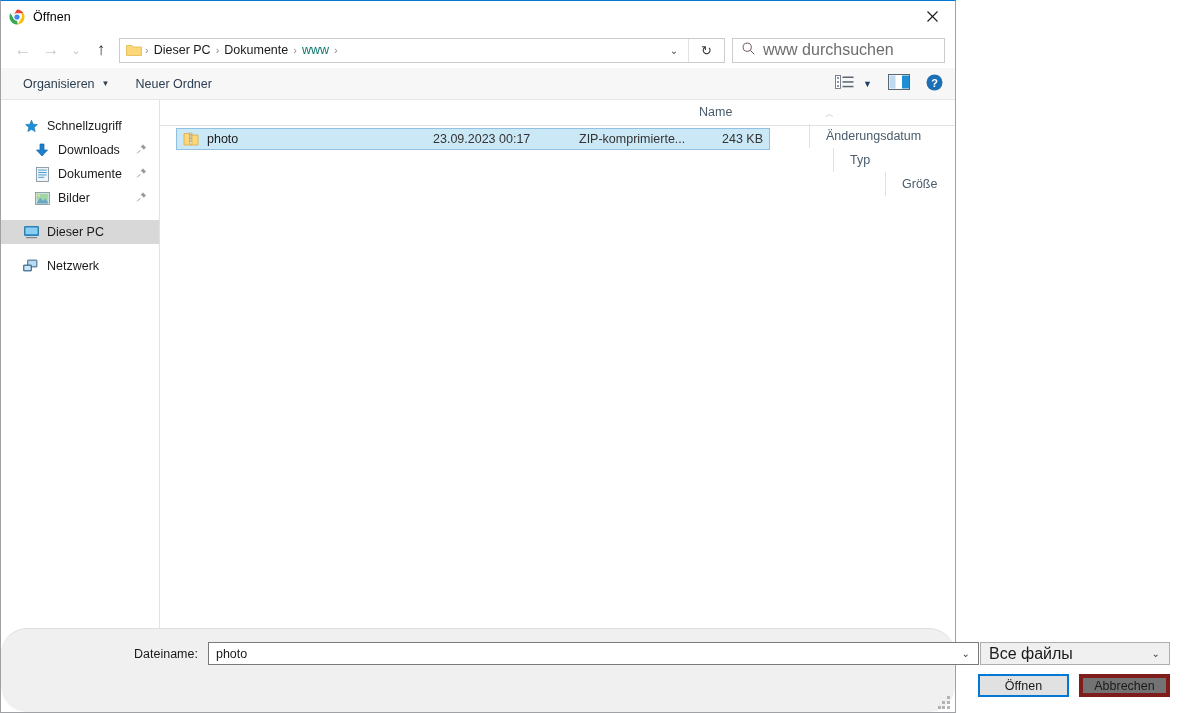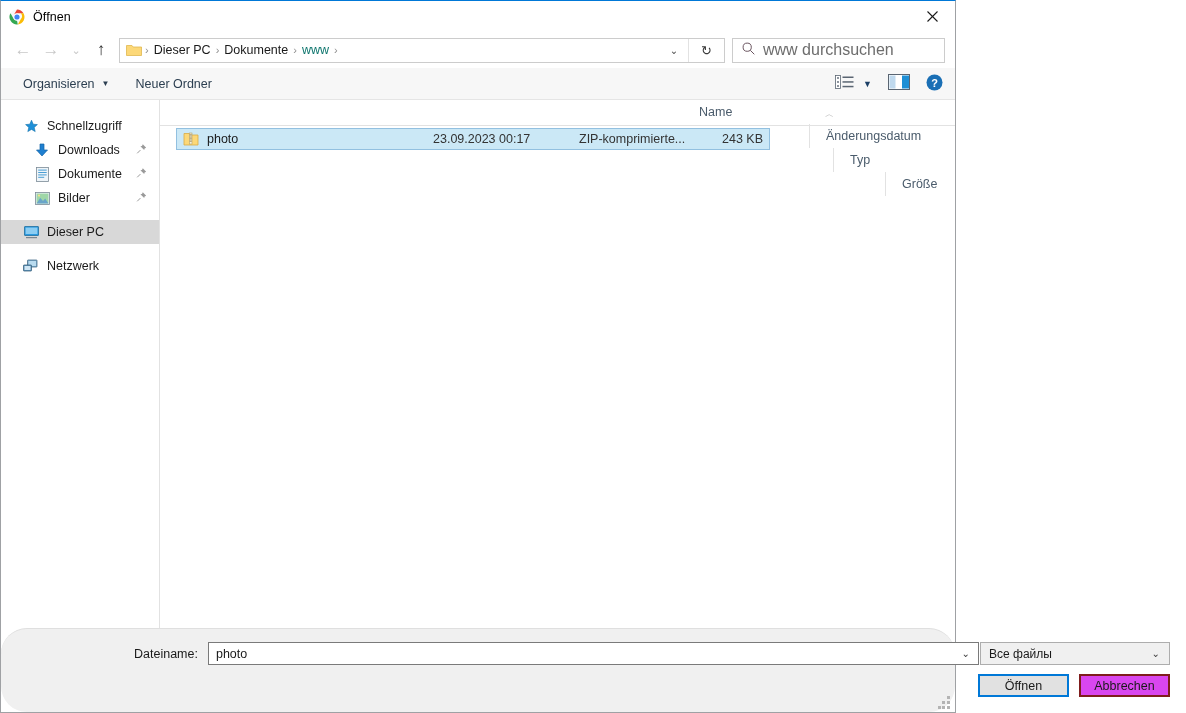--- a/index.html
+++ b/index.html
@@ -199,26 +199,26 @@
     position: absolute; right: 8px; top: 0; height: 21px;
     display: flex; align-items: center;
     font-size: 10px; color: #3a3a3a;
   }
   .filter-select {
     position: absolute; left: 979px; top: 13px;
     width: 190px; height: 23px;
     border: 1px solid #adadad; background: #f0f0f0;
     display: flex; align-items: center;
   }
-  .filter-text { font-size: 12px; color: #1a1a1a; padding-left: 8px; flex: 1; }
+  .filter-text { font-size: 16px; color: #1a1a1a; padding-left: 8px; flex: 1; }
   .filter-caret { font-size: 10px; color: #3a3a3a; padding-right: 9px; }
   .btn {
     position: absolute; top: 45px;
     height: 23px; width: 91px;
-    background: #d946ef; border: 2px solid #7f1d1d;
+    background: #737373; border: 4px solid #7f1d1d;
     font-size: 12.5px; color: #1a1a1a;
     display: flex; align-items: center; justify-content: center;
   }
   .btn.open { left: 977px; background: #e1e1e1; border: 2px solid #0078d7; }
   .btn.cancel { left: 1078px; }
   .grip {
     position: absolute; right: 4px; bottom: 3px;
     width: 13px; height: 13px;
   }
   .grip i {

